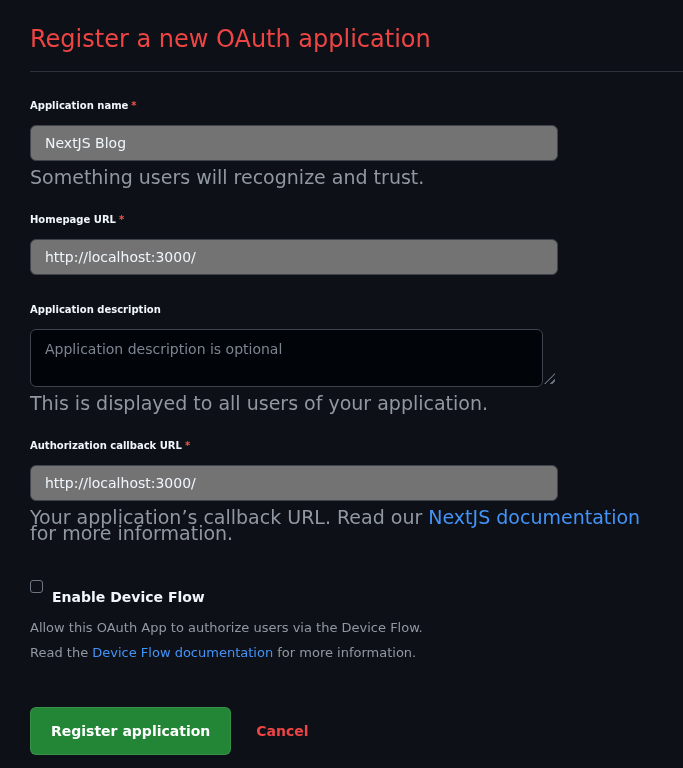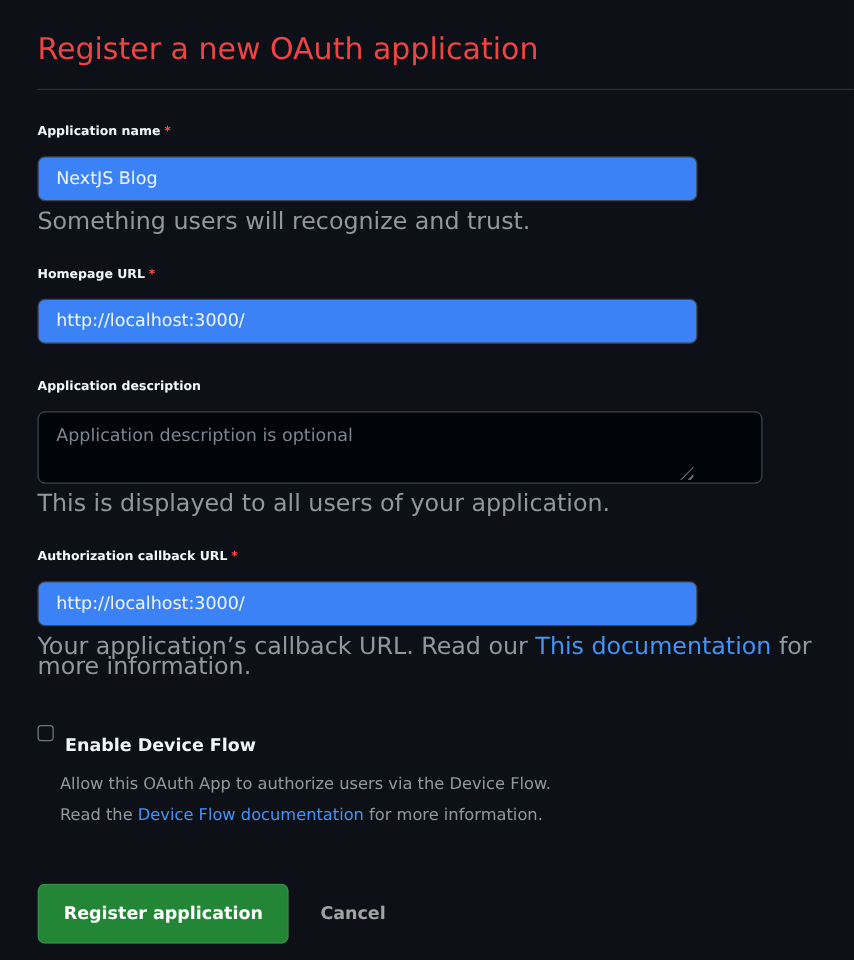--- a/index.html
+++ b/index.html
@@ -46,36 +46,36 @@
   .required-mark {
     color: #f85149;
     font-weight: bold;
     margin-left: 3px;
   }
   .text-input {
     display: block;
     width: 528px;
     height: 36px;
     box-sizing: border-box;
-    background: #3b82f6;
+    background: #737373;
     border: 1px solid #3d444d;
     border-radius: 6px;
     color: #f0f6fc;
     padding: 0 14px;
     font-size: 14px;
     font-family: "DejaVu Sans", sans-serif;
     outline: none;
   }
   .textarea-wrap {
     position: relative;
     width: 528px;
   }
   .text-area {
     display: block;
-    width: 580px;
+    width: 513px;
     height: 58px;
     box-sizing: border-box;
     background: #010409;
     border: 1px solid #3d444d;
     border-radius: 6px;
     color: #f0f6fc;
     padding: 11px 14px;
     font-size: 14px;
     font-family: "DejaVu Sans", sans-serif;
     resize: none;
@@ -125,21 +125,21 @@
   }
   .checkbox-label {
     font-size: 14px;
     font-weight: bold;
     line-height: 18px;
     color: #f0f6fc;
     cursor: pointer;
     margin-top: 21px;
   }
   .device-note {
-    margin: 0 0 9px 18px;
+    margin: 0 0 9px 0;
     font-size: 13px;
     line-height: 16px;
     color: #9198a1;
   }
   .form-actions {
     margin-top: 46px;
     display: flex;
     align-items: center;
   }
   .btn-primary {
@@ -149,21 +149,21 @@
     color: #ffffff;
     font-size: 14px;
     font-weight: bold;
     font-family: "DejaVu Sans", sans-serif;
     border: 1px solid rgba(240, 246, 252, 0.1);
     border-radius: 6px;
     cursor: pointer;
   }
   .cancel-link {
     margin-left: 25px;
-    color: #a3a3a3;
+    color: #ef4444;
     font-size: 14px;
     font-weight: bold;
     text-decoration: none;
     cursor: pointer;
   }
 </style>
 </head>
 <body>
 
 <header class="page-header">
@@ -189,21 +189,21 @@
       <div class="textarea-wrap">
         <textarea class="text-area" placeholder="Application description is optional" style=""></textarea>
         <span class="resize-handle"></span>
       </div>
       <p class="note">This is displayed to all users of your application.</p>
     </div>
 
     <div class="form-group">
       <label class="field-label"><span>Authorization callback URL</span><span class="required-mark">*</span></label>
       <input class="text-input" type="text" value="http://localhost:3000/" style="">
-      <p class="note"><span>Your application’s callback URL. Read our </span><a class="inline-link">This documentation</a><span> for more information.</span></p>
+      <p class="note"><span>Your application’s callback URL. Read our </span><a class="inline-link">NextJS documentation</a><span> for more information.</span></p>
     </div>
 
     <div class="form-group">
       <div class="checkbox-row">
         <input type="checkbox" class="checkbox" style="">
         <span class="checkbox-label">Enable Device Flow</span>
       </div>
       <p class="device-note">Allow this OAuth App to authorize users via the Device Flow.</p>
       <p class="device-note"><span>Read the </span><a class="inline-link">Device Flow documentation</a><span> for more information.</span></p>
     </div>

